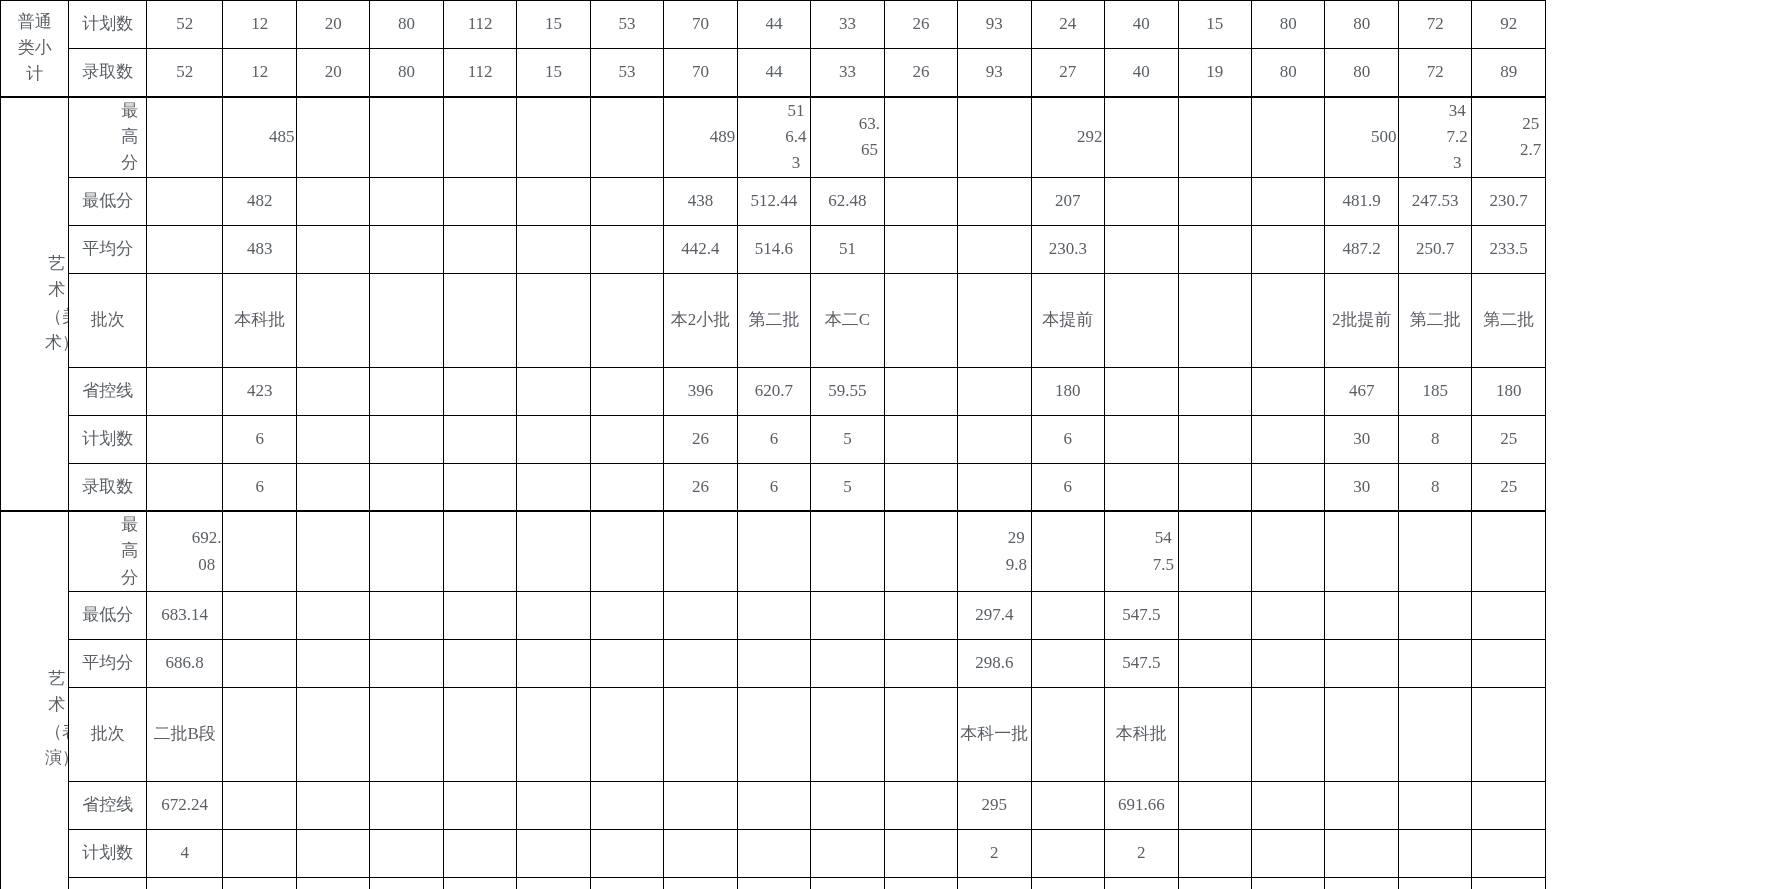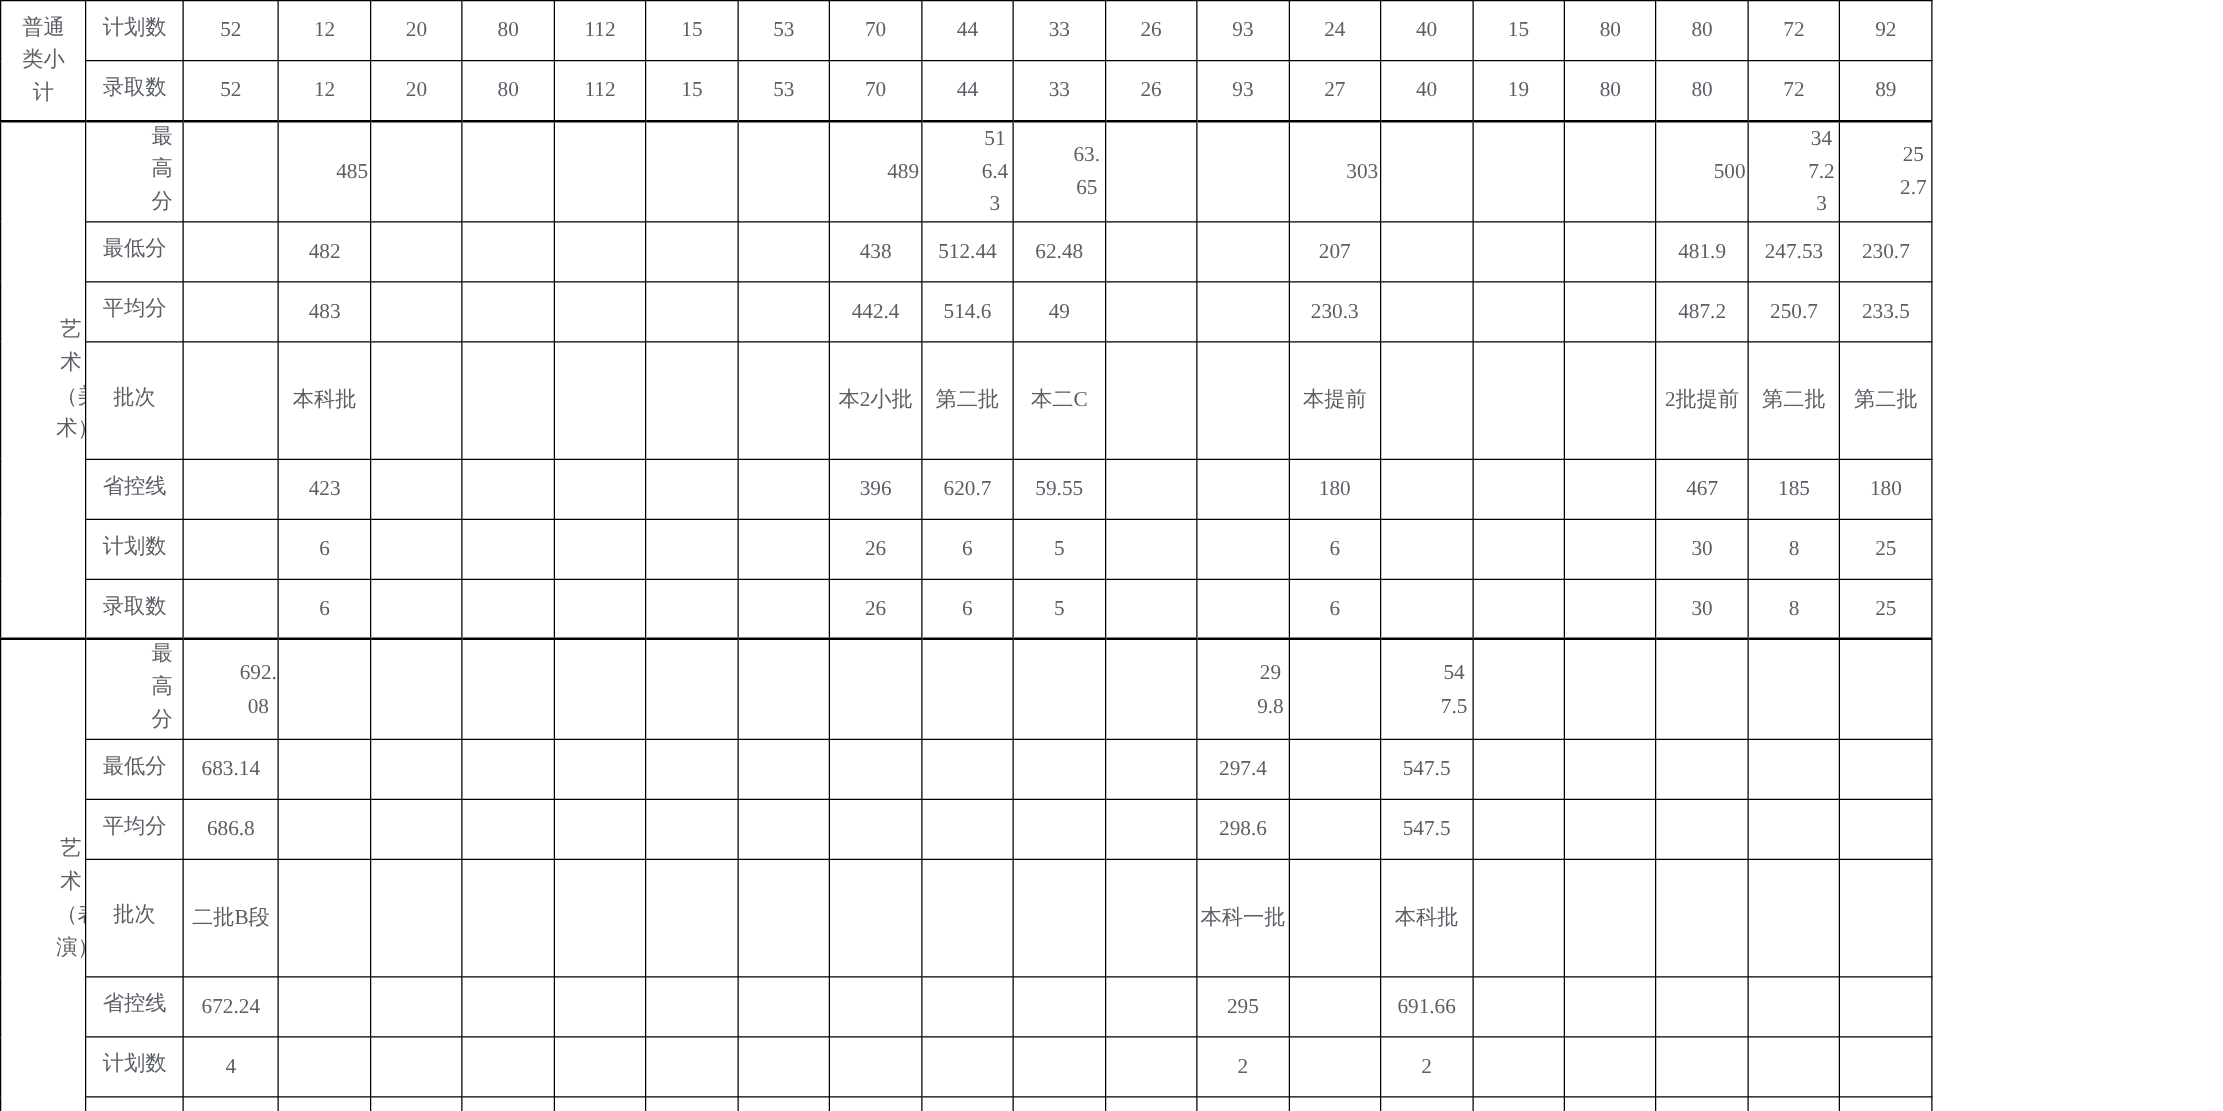--- a/index.html
+++ b/index.html
@@ -37,21 +37,20 @@
     border-top: 2px solid #000000;
     padding-left: 44px;
   }
   td.group-label {
     border-right: 2px solid #000000;
     font-size: 17px;
     line-height: 1.9;
   }
   td.row-label {
     font-size: 17px;
-    font-family: Liberation Mono, monospace;
   }
   
   col.c-group { width: 68px; }
   col.c-rowlab { width: 77px; }
   col.c-d { width: 73px; }
   col.c-d1 { width: 76px; }
 </style>
 </head>
 <body>
 
@@ -141,21 +140,21 @@
         <td class="data-cell"></td>
         <td class="data-cell"></td>
         <td class="data-cell"></td>
         <td class="data-cell"></td>
         <td class="data-cell"></td>
         <td class="data-cell">489</td>
         <td class="data-cell">516.43</td>
         <td class="data-cell">63.65</td>
         <td class="data-cell"></td>
         <td class="data-cell"></td>
-        <td class="data-cell">303</td>
+        <td class="data-cell">292</td>
         <td class="data-cell"></td>
         <td class="data-cell"></td>
         <td class="data-cell"></td>
         <td class="data-cell">500</td>
         <td class="data-cell">347.23</td>
         <td class="data-cell">252.7</td>
       </tr>
       <tr style="height: 48px;">
         <td class="row-label">最低分</td>
         <td class="data-cell"></td>
@@ -182,21 +181,21 @@
         <td class="row-label">平均分</td>
         <td class="data-cell"></td>
         <td class="data-cell">483</td>
         <td class="data-cell"></td>
         <td class="data-cell"></td>
         <td class="data-cell"></td>
         <td class="data-cell"></td>
         <td class="data-cell"></td>
         <td class="data-cell">442.4</td>
         <td class="data-cell">514.6</td>
-        <td class="data-cell">49</td>
+        <td class="data-cell">51</td>
         <td class="data-cell"></td>
         <td class="data-cell"></td>
         <td class="data-cell">230.3</td>
         <td class="data-cell"></td>
         <td class="data-cell"></td>
         <td class="data-cell"></td>
         <td class="data-cell">487.2</td>
         <td class="data-cell">250.7</td>
         <td class="data-cell">233.5</td>
       </tr>

